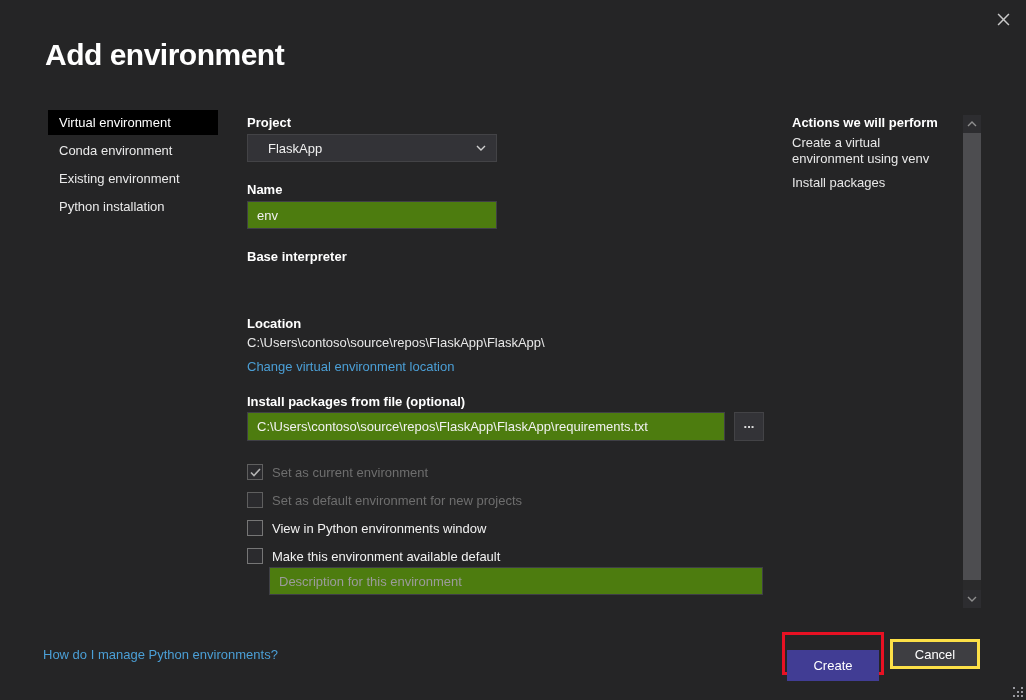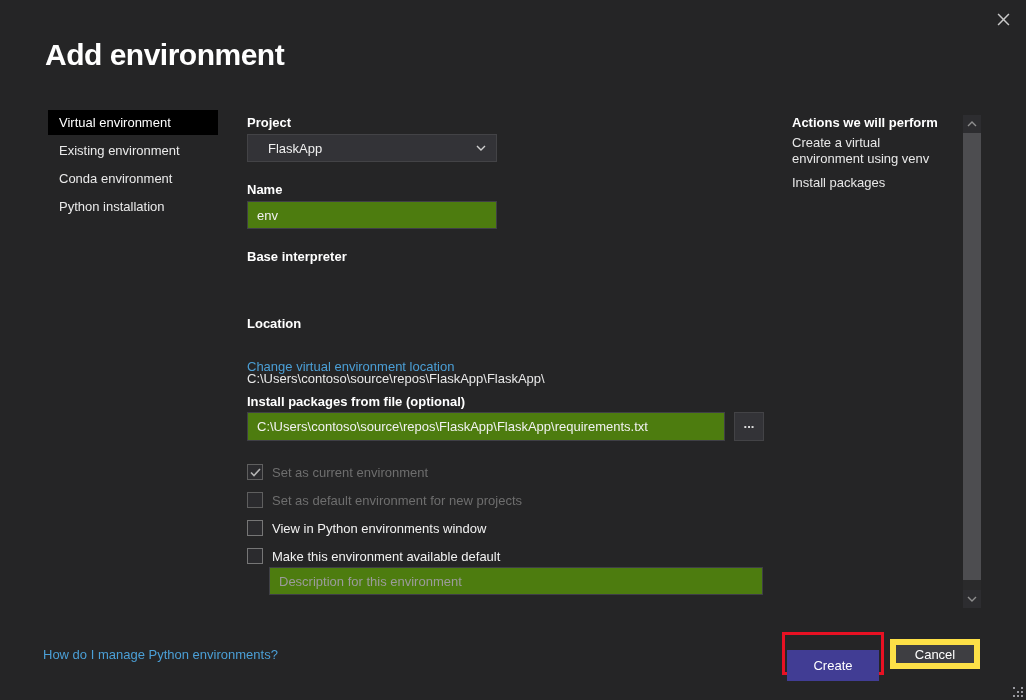--- a/index.html
+++ b/index.html
@@ -62,21 +62,21 @@
   .sbar .btn.down { bottom:0; }
   .sbar .thumb { position:absolute; left:0; top:18px; width:18px; height:447px; background:#4d4d50; cursor:pointer; }
 
   
   .help-link { position:absolute; left:43px; top:647px; color:#4b9fd6; cursor:pointer; }
   .create-highlight { position:absolute; left:782px; top:632px; width:102px; height:43px;
     border:3px solid #e81123; display:flex; align-items:center; justify-content:center; }
   .btn-create { width:92px; height:31px; background:#413d94; color:#ffffff; border:1px solid #413d94;
     font-family:"Liberation Sans", sans-serif; font-size:13px; cursor:pointer;margin-top:24px; }
   .btn-cancel { position:absolute; left:890px; top:639px; width:90px; height:30px;
-    background:#3e3e42; color:#ffffff; border:6px solid #fde047;
+    background:#3e3e42; color:#ffffff; border:3px solid #fde047;
     font-family:"Liberation Sans", sans-serif; font-size:13px; cursor:pointer; }
 
   
   .grip { position:absolute; right:1px; bottom:1px; width:13px; height:13px; cursor:nwse-resize; }
   .grip .dot { position:absolute; width:2px; height:2px; background:#9a9aa0;
     box-shadow: 8px 0 0 #9a9aa0, 4px 4px 0 #9a9aa0, 8px 4px 0 #9a9aa0,
                 0 8px 0 #9a9aa0, 4px 8px 0 #9a9aa0, 8px 8px 0 #9a9aa0;
     left:1px; top:1px; }
 </style>
 </head>
@@ -87,42 +87,42 @@
   <div class="close-btn">
     <svg width="13" height="13" viewBox="0 0 12 12">
       <path d="M1 1 L11 11 M11 1 L1 11" stroke="#c8c8c8" stroke-width="1.4" fill="none"></path>
     </svg>
   </div>
 
   <div class="title">Add environment</div>
 
   <div class="sidebar">
     <div class="side-item selected">Virtual environment</div>
+    <div class="side-item">Conda environment</div>
     <div class="side-item">Existing environment</div>
-    <div class="side-item">Conda environment</div>
     <div class="side-item">Python installation</div>
   </div>
 
   <div class="lbl" style="left:247px; top:115px;">Project</div>
   <div class="combo" style="left:247px; top:134px;padding-left:20px;">
     <span>FlaskApp</span>
     <span class="chev">
       <svg width="10" height="6" viewBox="0 0 10 6">
           <path d="M1 1 L5 5 L9 1" stroke="#d0d0d0" stroke-width="1.4" fill="none"></path>
         </svg>
     </span>
   </div>
 
   <div class="lbl" style="left:247px; top:182px;">Name</div>
   <input class="txtfield" style="left: 247px; top: 201px; width: 250px;" value="env">
 
   <div class="lbl" style="left:247px; top:249px;">Base interpreter</div>
 
   <div class="lbl" style="left:247px; top:316px;">Location</div>
-  <div class="path-text" style="left:247px; top:335px;margin-top:36px;">C:\Users\contoso\source\repos\FlaskApp\FlaskApp\</div>
+  <div class="path-text" style="left:247px; top:335px;">C:\Users\contoso\source\repos\FlaskApp\FlaskApp\</div>
   <div class="link" style="left:247px; top:359px;">Change virtual environment location</div>
 
   <div class="lbl" style="left:247px; top:394px;">Install packages from file (optional)</div>
   <input class="txtfield" style="left: 247px; top: 412px; width: 478px; height: 29px;" value="C:\Users\contoso\source\repos\FlaskApp\FlaskApp\requirements.txt">
   <div class="browse-btn" style="left:734px; top:412px;">...</div>
 
   <div class="chk-row disabled" style="left:247px; top:463px;">
     <span class="chk-box">
       <svg width="11" height="9" viewBox="0 0 11 9">
           <path d="M1 4.5 L4 7.5 L10 1" stroke="#b4b4b4" stroke-width="1.6" fill="none"></path>

